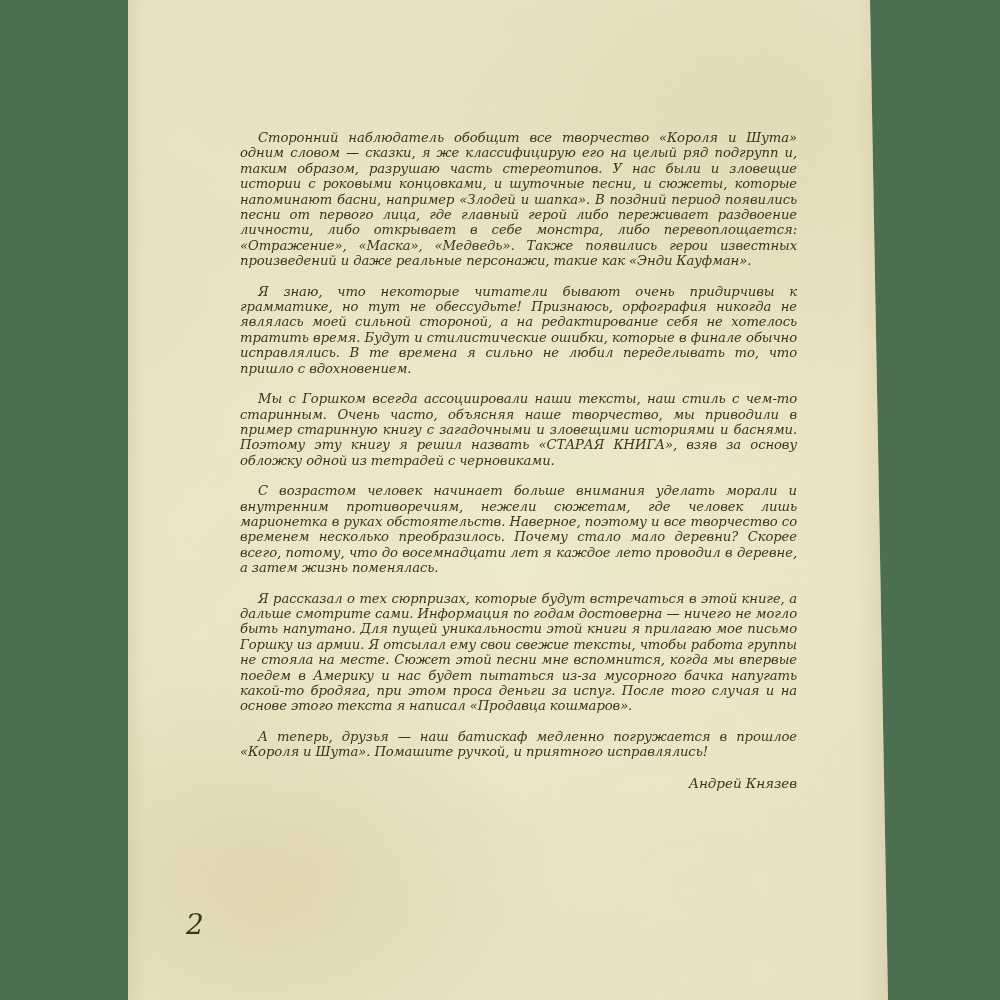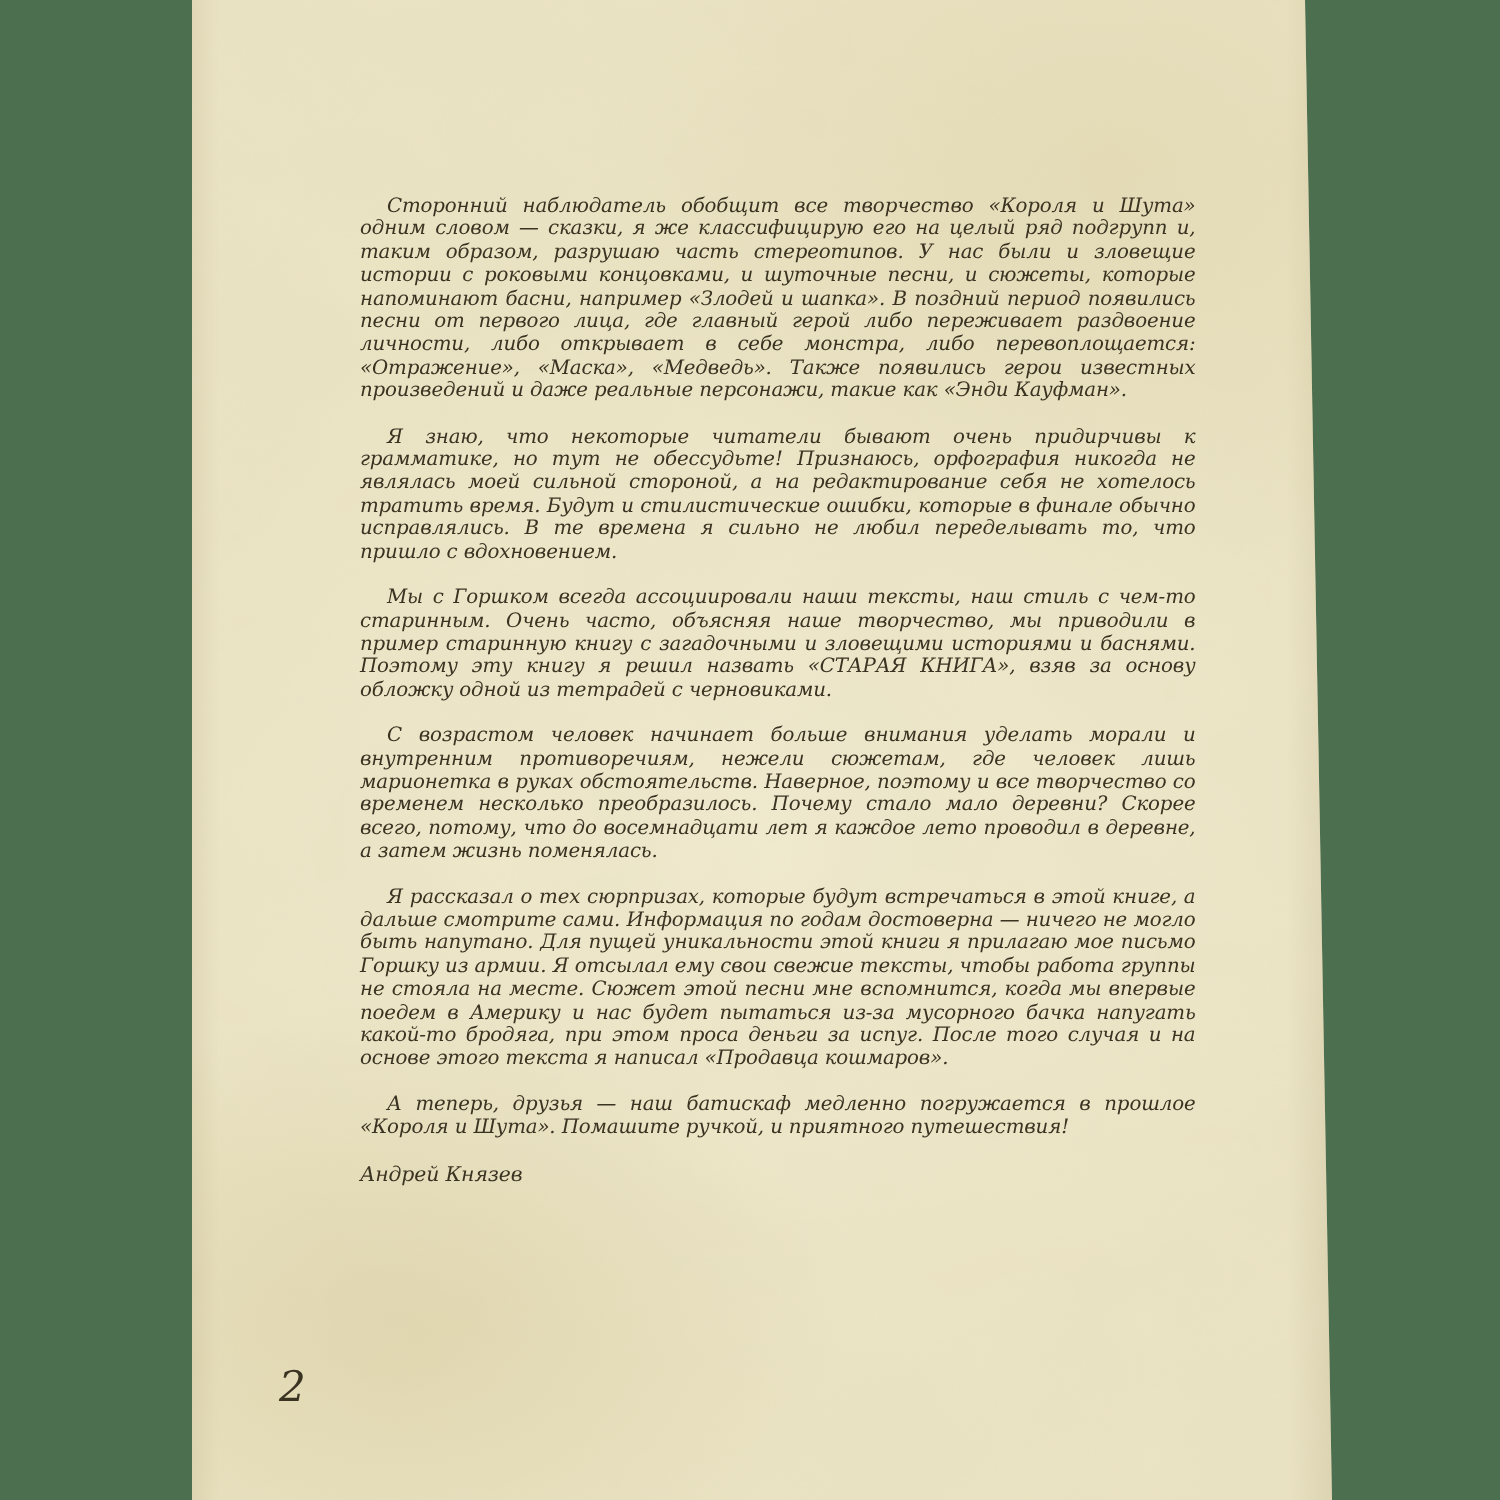--- a/index.html
+++ b/index.html
@@ -50,21 +50,21 @@
     margin-top: 48px;
   }
   .text-block p {
     margin: 0 0 15px 0;
     text-align: justify;
     text-align-last: left;
     text-indent: 18px;
   }
   .signature {
     margin-top: 16px;
-    text-align: left;
+    text-align: right;
     font-size: 13.6px;
   }
   .page-number {
     position: absolute;
     left: 58px;
     top: 908px;
     color: var(--color-ink, #3b3322);
     font-style: italic;
     font-size: 28px;
   }
@@ -84,19 +84,19 @@
       </filter>
       <rect x="0" y="0" width="762" height="1000" filter="url(#paperGrain)"></rect>
     </svg>
 
     <div class="text-block">
       <p>Сторонний наблюдатель обобщит все творчество «Короля и Шута» одним словом — сказки, я же классифицирую его на целый ряд подгрупп и, таким образом, разрушаю часть стереотипов. У нас были и зловещие истории с роковыми концовками, и шуточные песни, и сюжеты, которые напоминают басни, например «Злодей и шапка». В поздний период появились песни от первого лица, где главный герой либо переживает раздвоение личности, либо открывает в себе монстра, либо перевоплощается: «Отражение», «Маска», «Медведь». Также появились герои известных произведений и даже реальные персонажи, такие как «Энди Кауфман».</p>
       <p>Я знаю, что некоторые читатели бывают очень придирчивы к грамматике, но тут не обессудьте! Признаюсь, орфография никогда не являлась моей сильной стороной, а на редактирование себя не хотелось тратить время. Будут и стилистические ошибки, которые в финале обычно исправлялись. В те времена я сильно не любил переделывать то, что пришло с вдохновением.</p>
       <p>Мы с Горшком всегда ассоциировали наши тексты, наш стиль с чем-то старинным. Очень часто, объясняя наше творчество, мы приводили в пример старинную книгу с загадочными и зловещими историями и баснями. Поэтому эту книгу я решил назвать «СТАРАЯ КНИГА», взяв за основу обложку одной из тетрадей с черновиками.</p>
       <p>С возрастом человек начинает больше внимания уделать морали и внутренним противоречиям, нежели сюжетам, где человек лишь марионетка в руках обстоятельств. Наверное, поэтому и все творчество со временем несколько преобразилось. Почему стало мало деревни? Скорее всего, потому, что до восемнадцати лет я каждое лето проводил в деревне, а затем жизнь поменялась.</p>
       <p>Я рассказал о тех сюрпризах, которые будут встречаться в этой книге, а дальше смотрите сами. Информация по годам достоверна — ничего не могло быть напутано. Для пущей уникальности этой книги я прилагаю мое письмо Горшку из армии. Я отсылал ему свои свежие тексты, чтобы работа группы не стояла на месте. Сюжет этой песни мне вспомнится, когда мы впервые поедем в Америку и нас будет пытаться из-за мусорного бачка напугать какой-то бродяга, при этом проса деньги за испуг. После того случая и на основе этого текста я написал «Продавца кошмаров».</p>
-      <p>А теперь, друзья — наш батискаф медленно погружается в прошлое «Короля и Шута». Помашите ручкой, и приятного путешествия!</p>
+      <p>А теперь, друзья — наш батискаф медленно погружается в прошлое «Короля и Шута». Помашите ручкой, и приятного исправлялись!</p>
       <div class="signature">Андрей Князев</div>
     </div>
 
     <div class="page-number">2</div>
   </div>
 </div>
 
 </body></html>

